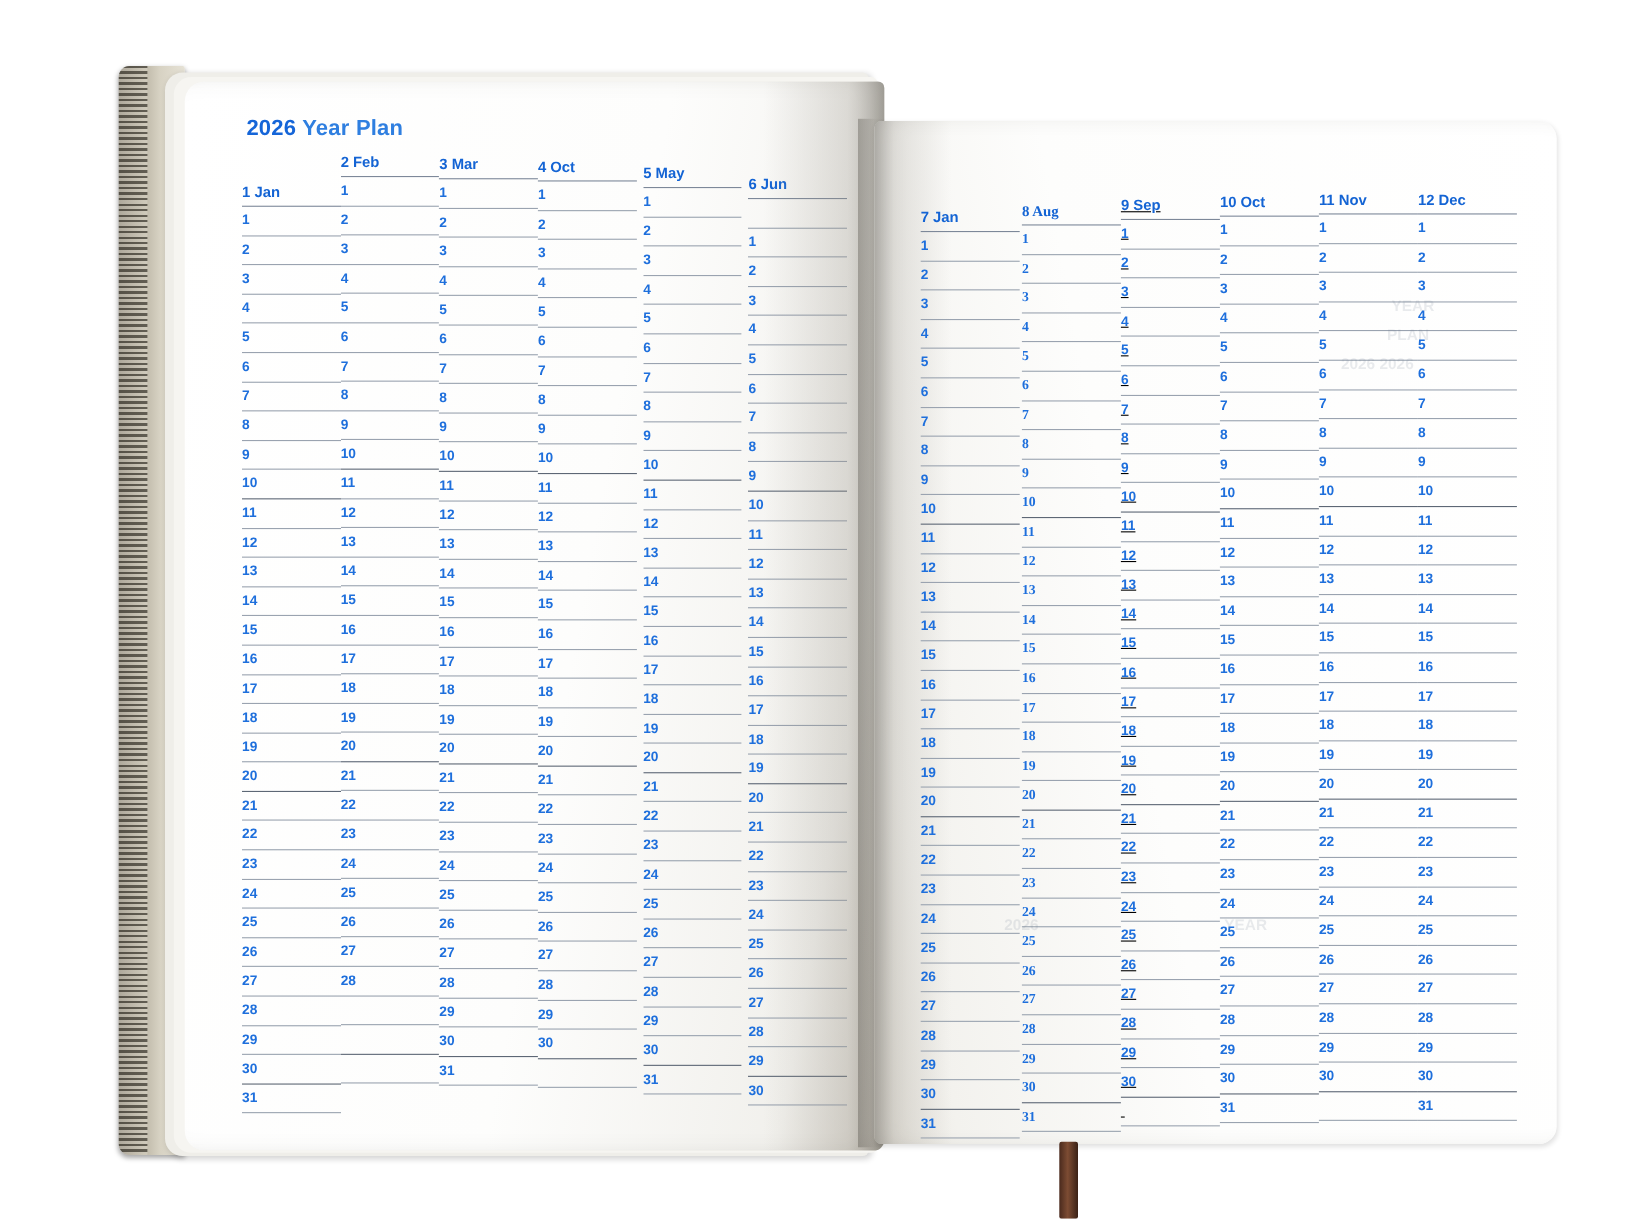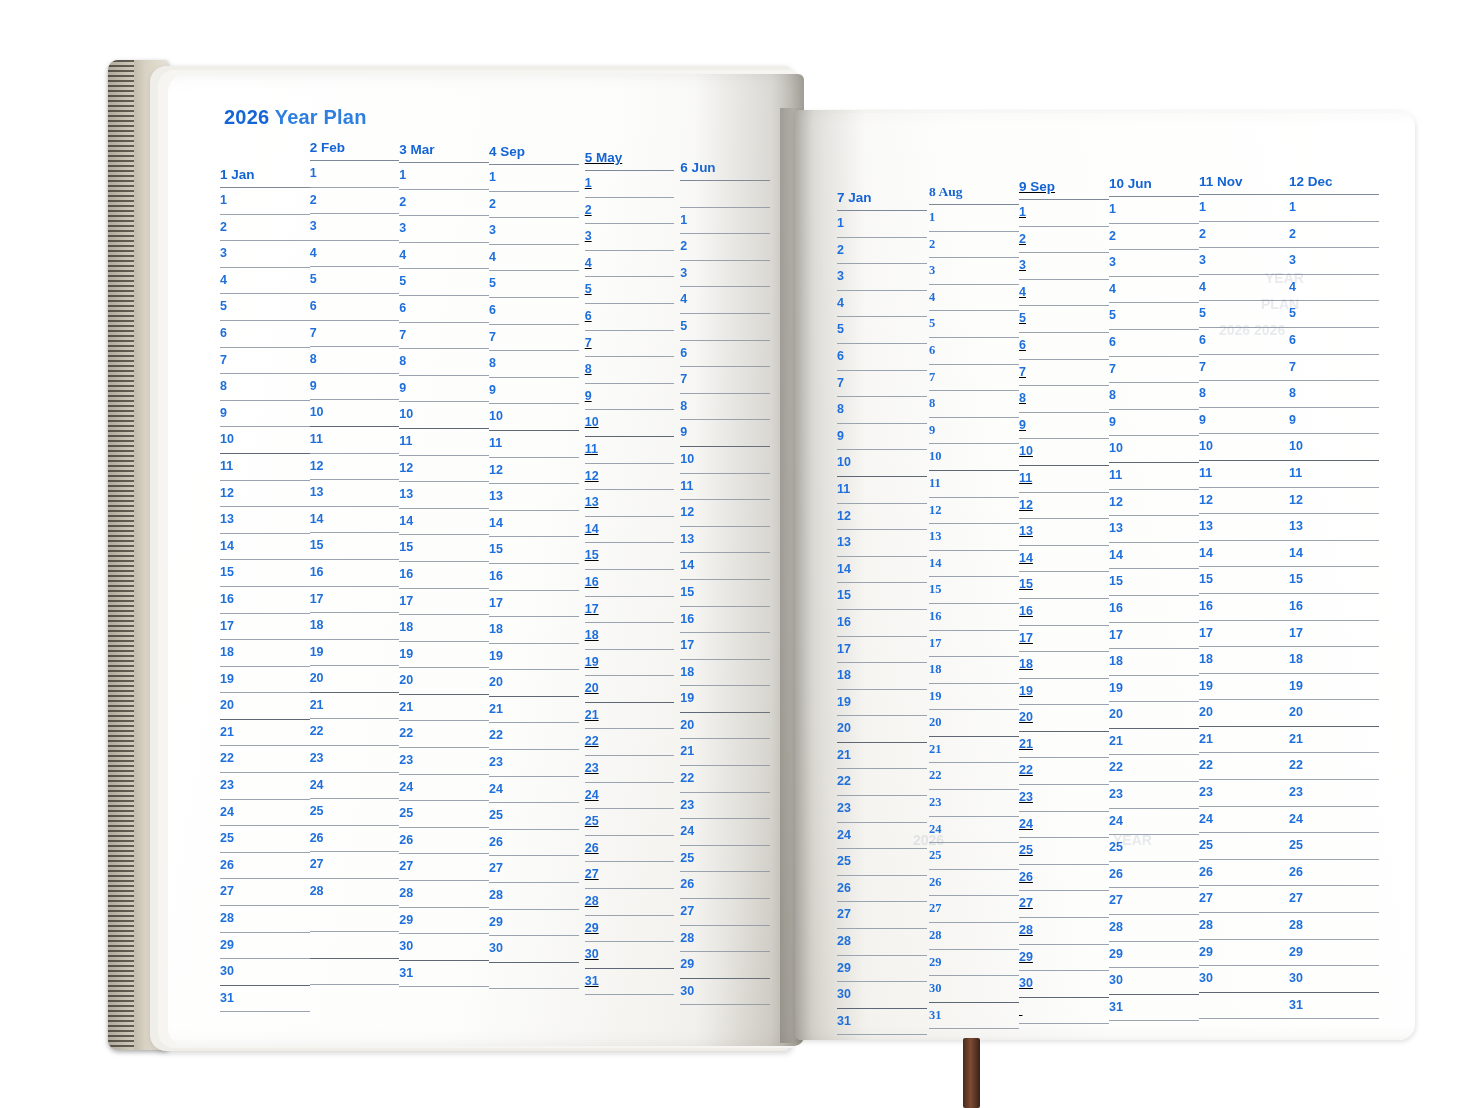--- a/index.html
+++ b/index.html
@@ -186,21 +186,21 @@
     white-space: nowrap;
   }
   .day-cell.blank { color: transparent; }
   .day-cell.heavy { border-bottom: 1.6px solid #5d6775; }
 
   
   .cols-left .month-col:nth-child(1) { transform: translateY(0px); margin-top: 29px; }
   .cols-left .month-col:nth-child(2) { transform: translateY(2px); }
   .cols-left .month-col:nth-child(3) { transform: translateY(4px); }
   .cols-left .month-col:nth-child(4) { transform: translateY(6px); }
-  .cols-left .month-col:nth-child(5) { transform: translateY(12px) translateX(6px); text-decoration: underline; }
+  .cols-left .month-col:nth-child(5) { transform: translateY(12px) translateX(6px); }
   .cols-left .month-col:nth-child(6) { transform: translateY(22px) translateX(12px); }
 
   .cols-right .month-col:nth-child(1) { transform: translateY(16px) translateX(-2px); }
   .cols-right .month-col:nth-child(2) { transform: translateY(10px); font-family: Liberation Serif, serif; }
   .cols-right .month-col:nth-child(3) { transform: translateY(5px); text-decoration: underline; }
   .cols-right .month-col:nth-child(4) { transform: translateY(2px); }
   .cols-right .month-col:nth-child(5) { transform: translateY(0px); }
   .cols-right .month-col:nth-child(6) { transform: translateY(0px); }
 
   
@@ -325,21 +325,21 @@
           <div class="day-cell">24</div>
           <div class="day-cell">25</div>
           <div class="day-cell">26</div>
           <div class="day-cell">27</div>
           <div class="day-cell">28</div>
           <div class="day-cell">29</div>
           <div class="day-cell heavy">30</div>
           <div class="day-cell">31</div>
         </div>
         <div class="month-col">
-          <div class="month-head">4 Sep</div>
+          <div class="month-head">4 Oct</div>
           <div class="day-cell">1</div>
           <div class="day-cell">2</div>
           <div class="day-cell">3</div>
           <div class="day-cell">4</div>
           <div class="day-cell">5</div>
           <div class="day-cell">6</div>
           <div class="day-cell">7</div>
           <div class="day-cell">8</div>
           <div class="day-cell">9</div>
           <div class="day-cell heavy">10</div>
@@ -536,21 +536,21 @@
           <div class="day-cell">24</div>
           <div class="day-cell">25</div>
           <div class="day-cell">26</div>
           <div class="day-cell">27</div>
           <div class="day-cell">28</div>
           <div class="day-cell">29</div>
           <div class="day-cell heavy">30</div>
           <div class="day-cell blank">&nbsp;</div>
         </div>
         <div class="month-col">
-          <div class="month-head">10 Jun</div>
+          <div class="month-head">10 Oct</div>
           <div class="day-cell">1</div>
           <div class="day-cell">2</div>
           <div class="day-cell">3</div>
           <div class="day-cell">4</div>
           <div class="day-cell">5</div>
           <div class="day-cell">6</div>
           <div class="day-cell">7</div>
           <div class="day-cell">8</div>
           <div class="day-cell">9</div>
           <div class="day-cell heavy">10</div>

